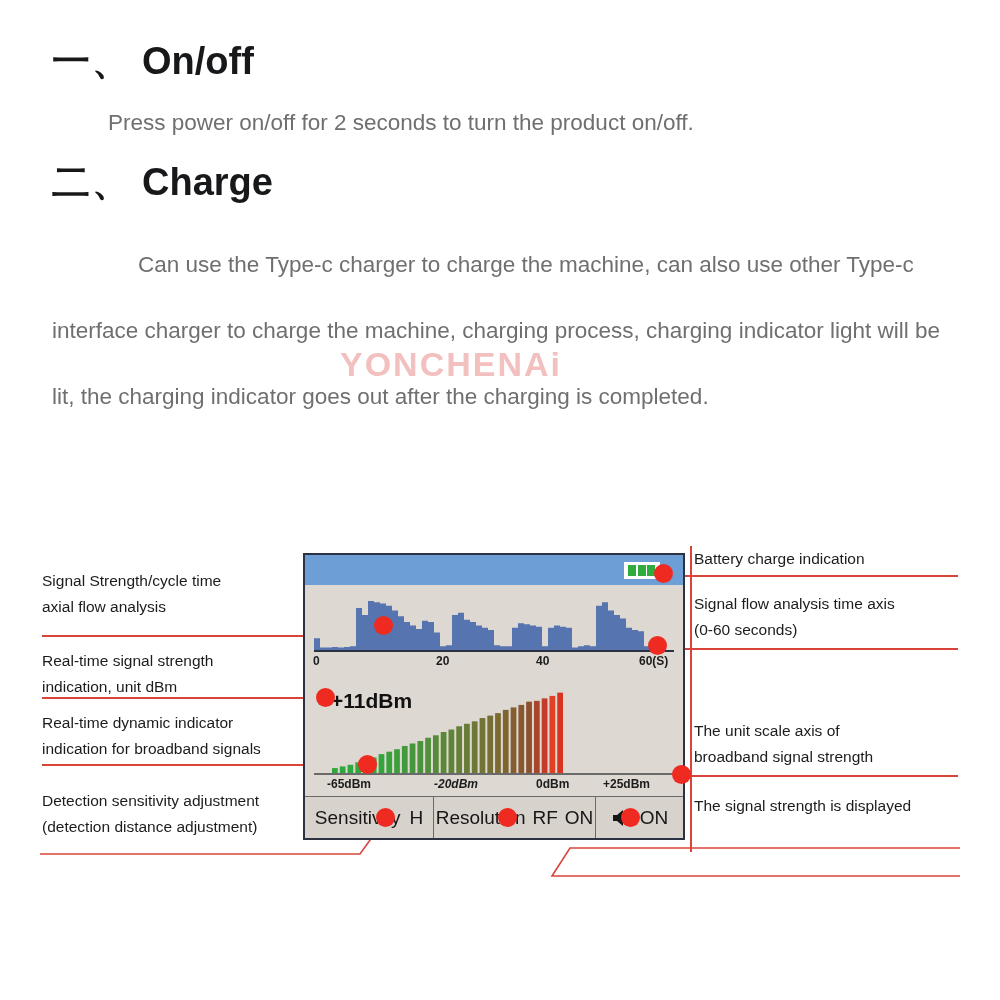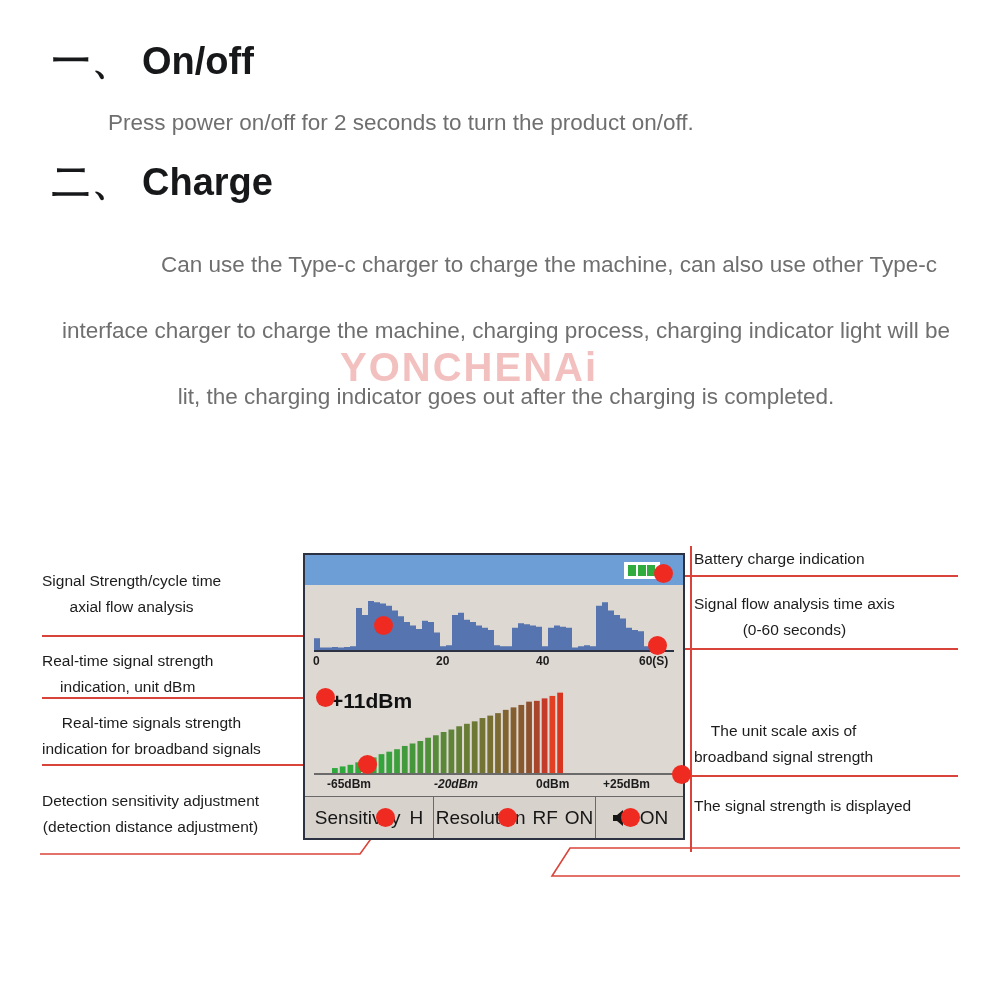--- a/index.html
+++ b/index.html
@@ -9,21 +9,20 @@
     height: 1000px;
     background: #ffffff;
     font-family: "Liberation Sans", sans-serif;
     overflow: hidden;
   }
   #page {
     position: relative;
     width: 1000px;
     height: 704px;
     background: #ffffff;
-    text-align: center;
   }
 
   
   .heading {
     position: absolute;
     font-weight: bold;
     color: #17181a;
     letter-spacing: 0px;
     white-space: nowrap;
   }
@@ -45,21 +44,21 @@
     width: 908px;
     font-size: 22.5px;
     line-height: 66px;
     color: #6f6f6f;
     text-indent: 86px;
   }
 
   #watermark {
     position: absolute;
     left: 340px; top: 345px;
-    font-size: 40px;
+    font-size: 34px;
     font-weight: bold;
     letter-spacing: 2px;
     color: #f3bdbd;
     opacity: 0.95;
     pointer-events: none;
     white-space: nowrap;
   }
 
   
   #device {
@@ -332,21 +331,21 @@
   <div class="dot" style="left:374px; top:616px;"></div>
 
   <div class="anno" id="anno-l2" style="left:42px; top:648px;">
     <div>Real-time signal strength</div>
     <div>indication, unit dBm</div>
   </div>
   <div class="lead" style="left:42px; top:697px; width:290px;"></div>
   <div class="dot" style="left:316px; top:688px;"></div>
 
   <div class="anno" id="anno-l3" style="left:42px; top:710px;">
-    <div>Real-time signals strength</div>
+    <div>Real-time dynamic indicator</div>
     <div>indication for broadband signals</div>
   </div>
   <div class="lead" style="left:42px; top:764px; width:330px;"></div>
   <div class="dot" style="left:358px; top:755px;"></div>
 
   <div class="anno" id="anno-l4" style="left:42px; top:788px;">
     <div>Detection sensitivity adjustment</div>
     <div>(detection distance adjustment)</div>
   </div>
   <svg class="diag" style="left:40px; top:812px;" width="360" height="48">

